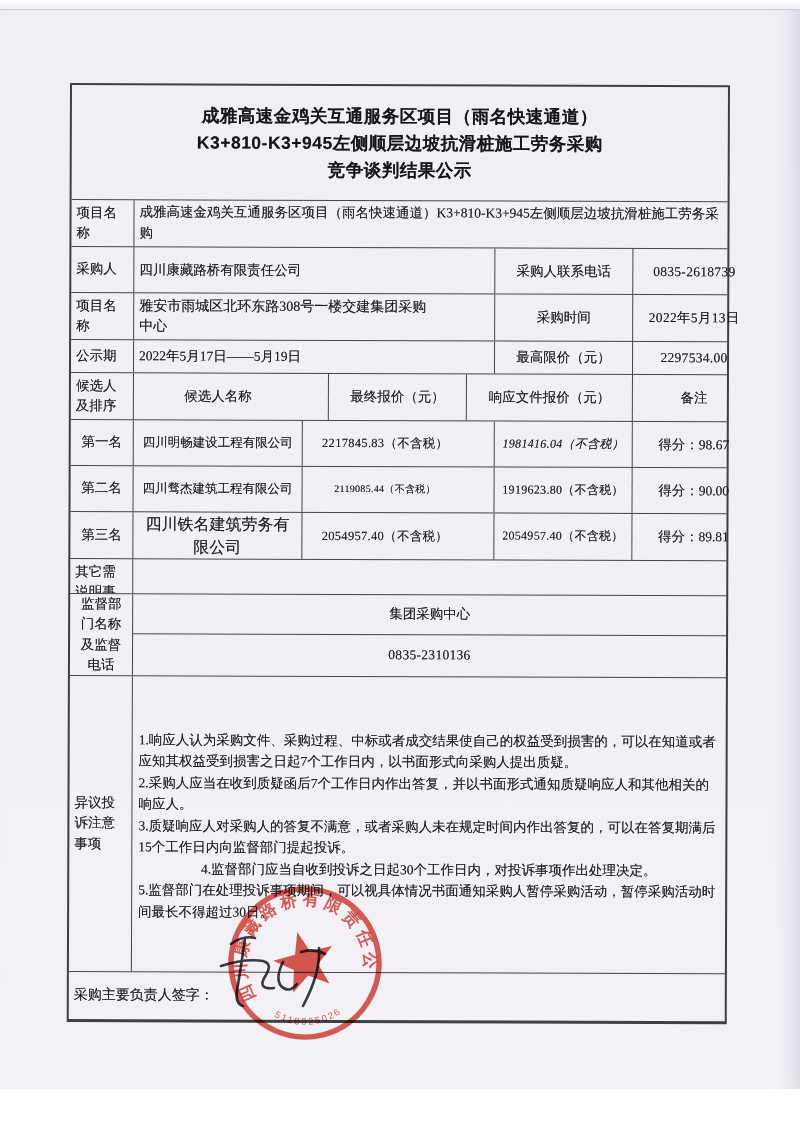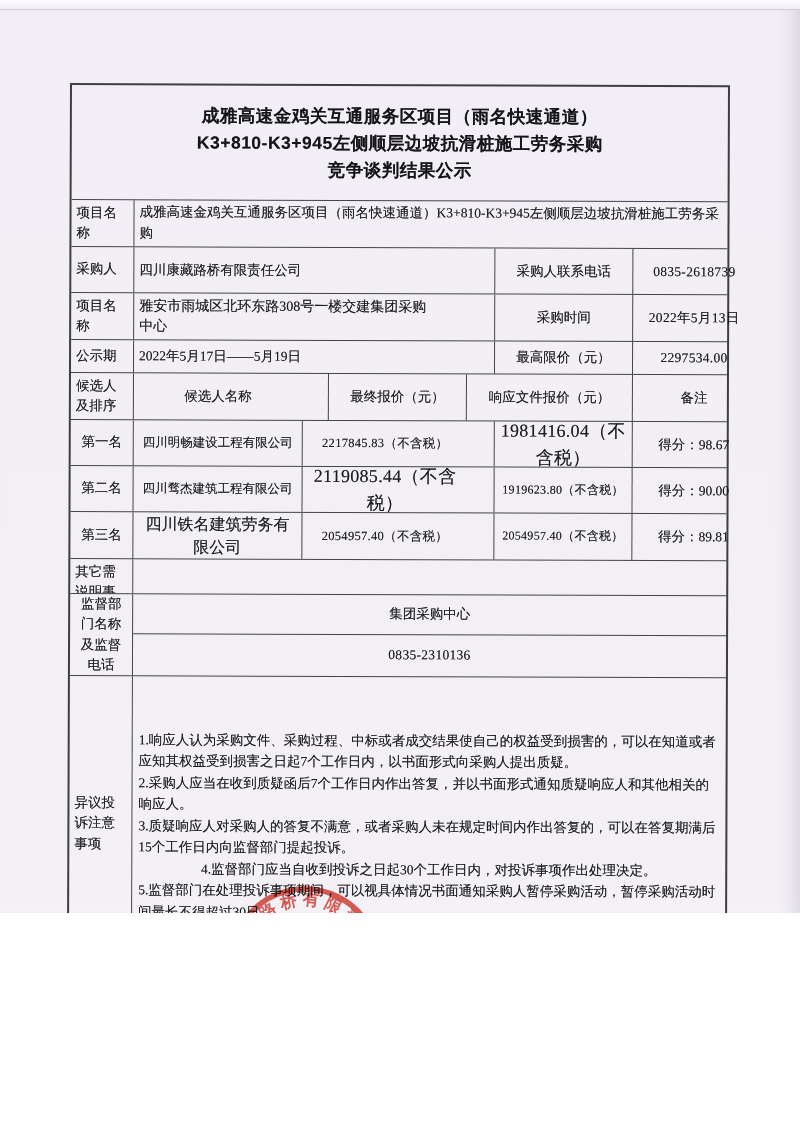--- a/index.html
+++ b/index.html
@@ -1,17 +1,17 @@
 <!DOCTYPE html>
 <html><head>
 <meta charset="utf-8">
 <style>
   html,body{margin:0;padding:0;}
   .page{
-    position:relative; width:800px; height:913px; overflow:hidden;
+    position:relative; width:800px; height:1089px; overflow:hidden;
     background:linear-gradient(180deg,#fcfcfd 0%,#f1eef5 1%,#f2eff5 55%,#f3f0f6 98.5%,#f7f5fa 100%);
     box-shadow: inset -16px 0 22px -14px rgba(120,110,135,.28), inset 0 12px 10px -9px rgba(150,140,160,.45);
     font-family:"Liberation Serif","DejaVu Serif",serif;
     color:#1d1d1f;
   }
   .top-edge{position:absolute;left:0;top:0;width:800px;height:9px;background:linear-gradient(180deg,#ffffff,#efecf3);border-bottom:1px solid rgba(125,118,135,.35);}
   .doc-table{
     position:absolute; left:70px; top:83px; width:656px;
     border:2px solid #3f3f42; border-bottom-width:3px;
     transform:rotate(.2deg); transform-origin:top left;
@@ -90,28 +90,28 @@
       <div class="cell w169 center">候选人名称</div>
       <div class="cell w138 center">最终报价（元）</div>
       <div class="cell w166 center">响应文件报价（元）</div>
       <div class="cell w123 center">备注</div>
     </div>
 
     <div class="row h45">
       <div class="cell c-label center">第一名</div>
       <div class="cell w169 center" style="font-size:12.5px;">四川明畅建设工程有限公司</div>
       <div class="cell w166 center num" style="font-size:12.5px;">2217845.83（不含税）</div>
-      <div class="cell w138 center num" style="font-size:18px;">1981416.04（不含税）</div>
+      <div class="cell w138 center num" style="font-size:12px;font-style:italic;">1981416.04（不含税）</div>
       <div class="cell w123 center">得分：98.67</div>
     </div>
 
     <div class="row h45">
       <div class="cell c-label center">第二名</div>
       <div class="cell w169 center" style="font-size:12.5px;">四川骛杰建筑工程有限公司</div>
-      <div class="cell w166 center num" style="font-size:18px;">2119085.44（不含税）</div>
+      <div class="cell w166 center num" style="font-size:10px;">2119085.44（不含税）</div>
       <div class="cell w138 center num" style="font-size:12px;">1919623.80（不含税）</div>
       <div class="cell w123 center">得分：90.00</div>
     </div>
 
     <div class="row h46">
       <div class="cell c-label center">第三名</div>
       <div class="cell w169 center" style="font-size:16px;">四川铁名建筑劳务有限公司</div>
       <div class="cell w166 center num" style="font-size:12.5px;">2054957.40（不含税）</div>
       <div class="cell w138 center num" style="font-size:12px;">2054957.40（不含税）</div>
       <div class="cell w123 center">得分：89.81</div>

